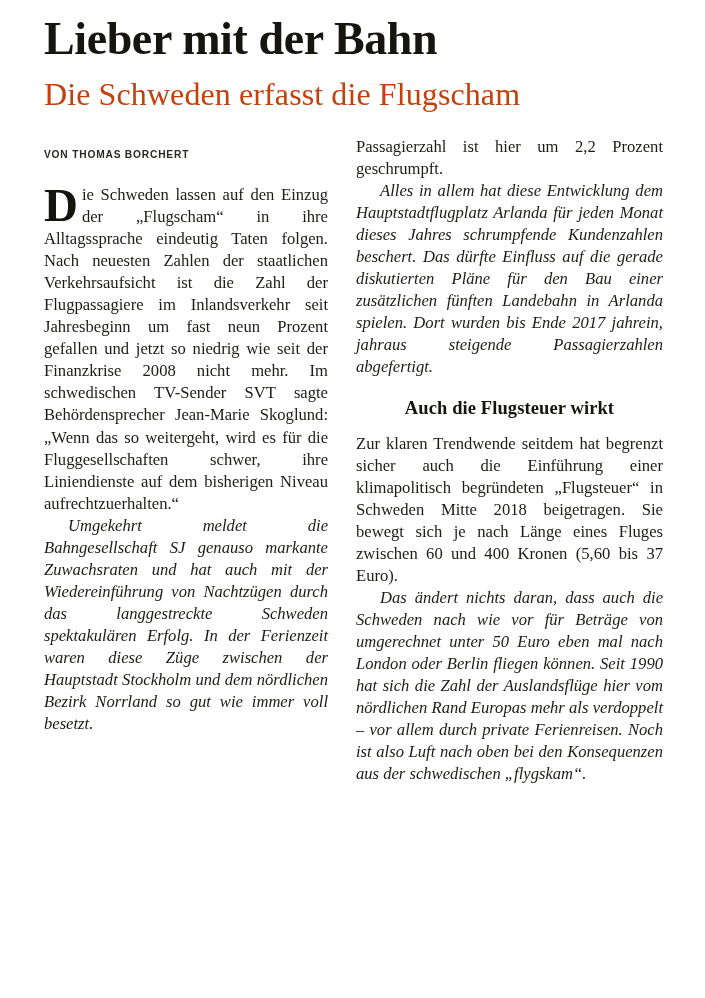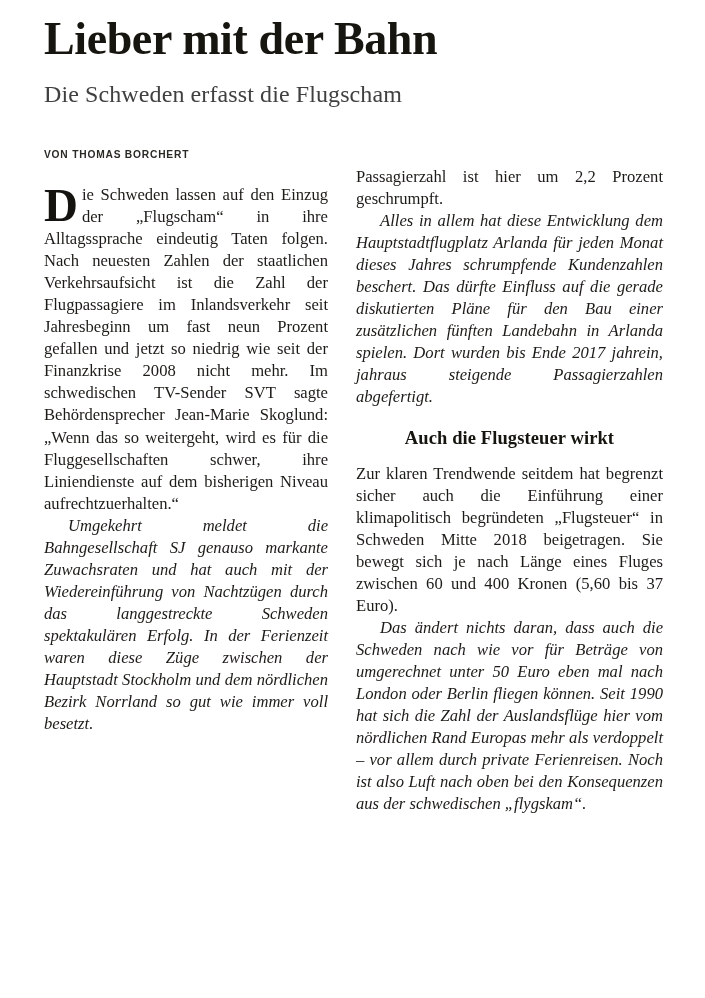--- a/index.html
+++ b/index.html
@@ -40,23 +40,23 @@
     line-height: 50px;
     letter-spacing: -0.4px;
     color: #16150f;
     margin: 0;
     white-space: nowrap;
   }
 
   .subheadline {
     font-family: "Liberation Serif", "DejaVu Serif", serif;
     font-weight: normal;
-    font-size: 24px;
+    font-size: 32px;
     line-height: 29px;
-    color: #404040;
+    color: #c2410c;
     margin: 16px 0 0 0;
     letter-spacing: 0.1px;
     white-space: nowrap;
   }
 
   
   .byline {
     position: absolute;
     left: 44px;
     top: 148px;
@@ -83,21 +83,21 @@
     color: #1c1b17;
   }
   .col-left {
     left: 44px;
     width: 284px;
     top: 184px;
   }
   .col-right {
     left: 356px;
     width: 307px;
-    top: 166px;
+    top: 136px;
   }
 
   .col p {
     margin: 0;
     text-indent: 1.45em;
   }
   .col p.no-indent,
   .col p:first-child {
     text-indent: 0;
   }

